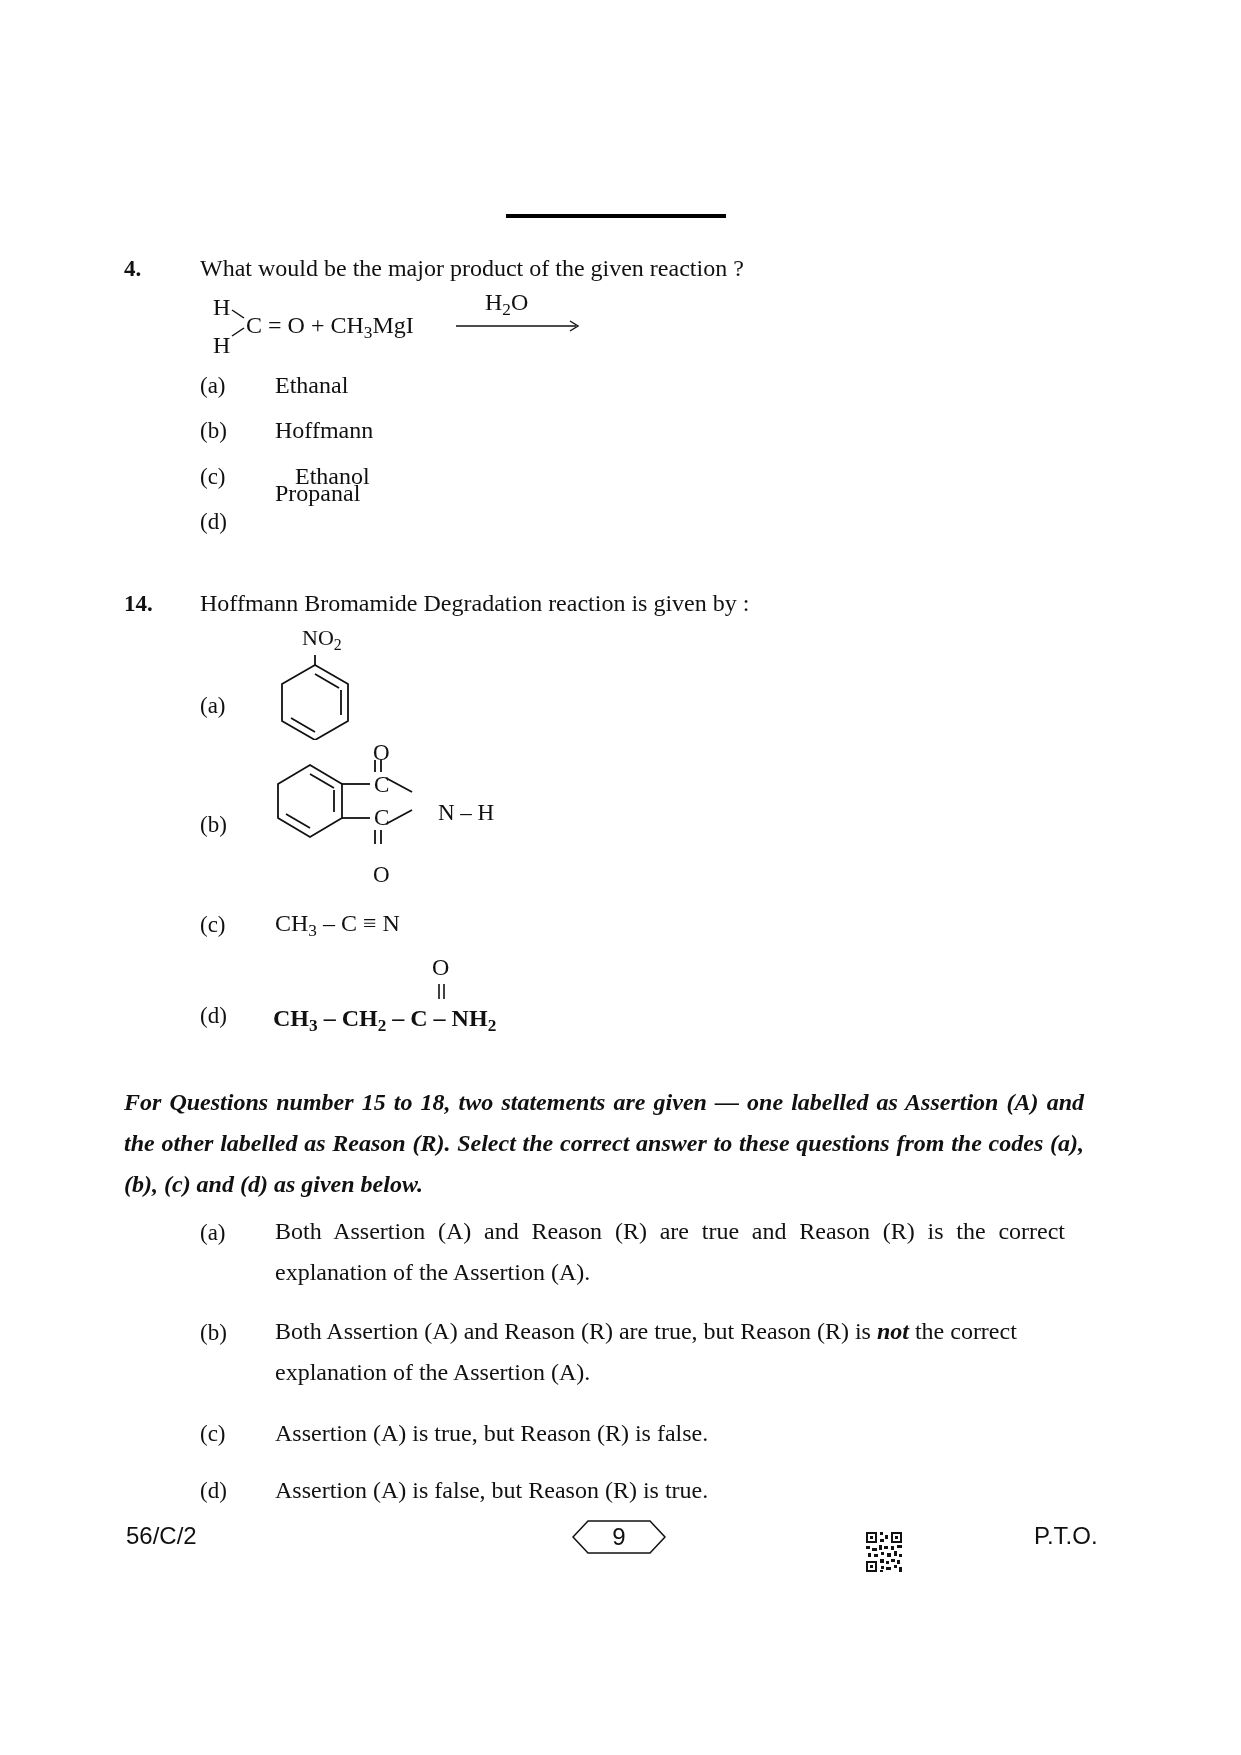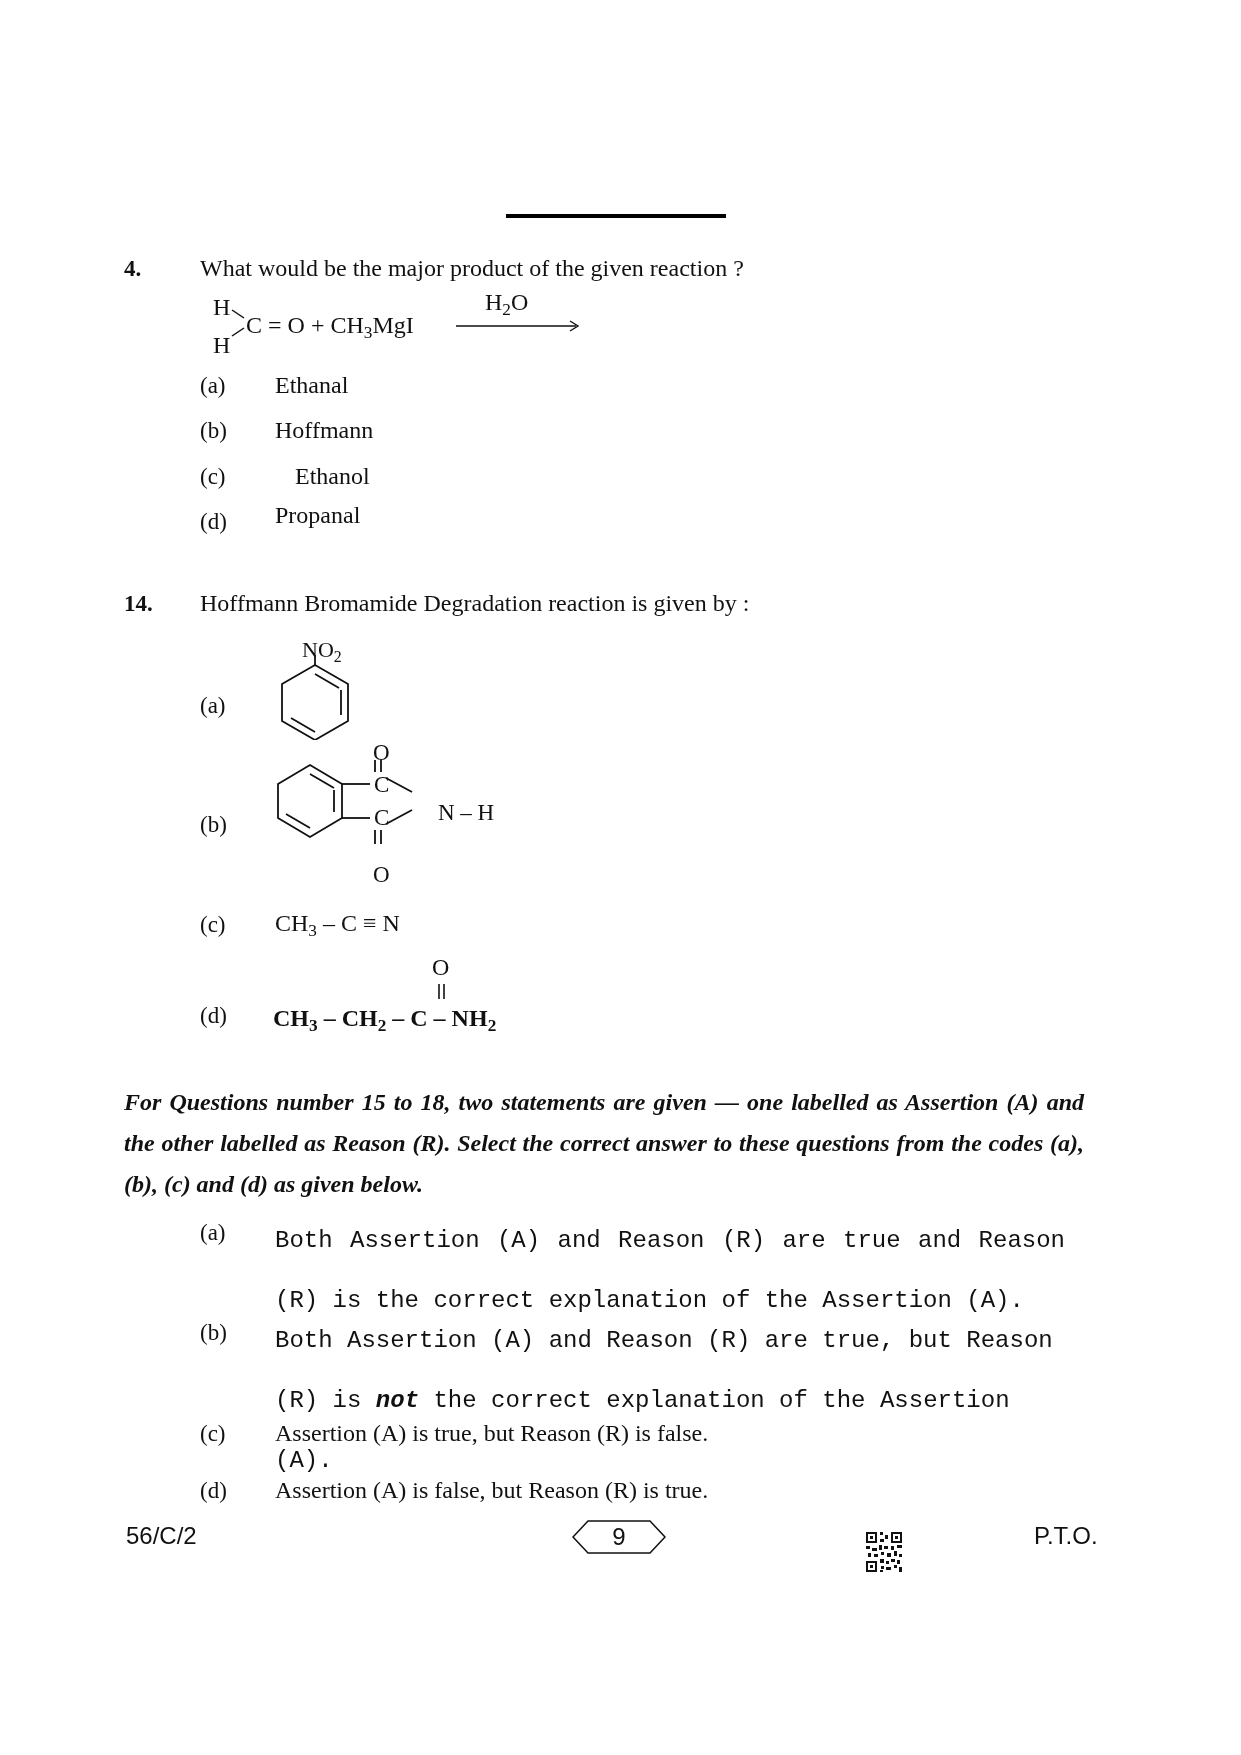--- a/index.html
+++ b/index.html
@@ -15,21 +15,21 @@
     .opt-label { font-family: "Liberation Serif", serif; font-size: 23px; }
     .opt-text { font-family: "Liberation Serif", serif; font-size: 24px; white-space: nowrap; }
     .chem { font-family: "Liberation Serif", serif; font-size: 24px; white-space: nowrap; }
     sub { font-size: 0.72em; vertical-align: -0.3em; line-height: 0; }
     .instr {
       left: 124px; top: 1082px; width: 960px;
       font-family: "Liberation Serif", serif; font-weight: bold; font-style: italic;
       font-size: 24px; line-height: 41px; text-align: justify;
     }
     .ar-text {
-      font-family: Liberation Mono, monospace; font-size: 24px; line-height: 60px; width: 800px;
+      font-family: Liberation Serif, serif; font-size: 24px; line-height: 41px; width: 800px;
     }
     .footer { font-family: "Liberation Sans", sans-serif; font-size: 24px; }
     .pagebox { left: 572px; top: 1520px; width: 94px; height: 34px; }
     .pagebox svg { position: absolute; left: 0; top: 0; }
     .pagenum { position: absolute; left: 0; top: 3px; width: 94px; text-align: center;
       font-family: "Liberation Sans", sans-serif; font-size: 24px; }
   </style>
 </head>
 <body>
 
@@ -62,32 +62,32 @@
     <div>
       <span class="abs opt-label" style="left:200px; top:418px;">(b)</span>
       <span class="abs opt-text" style="left:275px; top:417px;">Hoffmann</span>
     </div>
     <div>
       <span class="abs opt-label" style="left:200px; top:464px;">(c)</span>
       <span class="abs opt-text" style="left:275px; top:463px;margin-left:20px;">Ethanol</span>
     </div>
     <div>
       <span class="abs opt-label" style="left:200px; top:509px;">(d)</span>
-      <span class="abs opt-text" style="left:275px; top:502px;">Propanal</span>
+      <span class="abs opt-text" style="left:275px; top:480px;">Propanal</span>
     </div>
   </div>
 </div>
 
 <div>
   <div class="abs qnum" style="left:124px; top:591px;">14.</div>
   <div class="abs qtext" style="left:200px; top:590px;">Hoffmann Bromamide Degradation reaction is given by :</div>
 
   <div>
     <span class="abs opt-label" style="left:200px; top:693px;">(a)</span>
-    <span class="abs chem" style="left:302px; top:625px; font-size:22px;margin-top:12px;"><span>NO</span><sub>2</sub></span>
+    <span class="abs chem" style="left:302px; top:625px; font-size:22px;"><span>NO</span><sub>2</sub></span>
     <svg class="abs" style="left:270px; top:655px;" width="90" height="85">
       <g fill="none" stroke="#111" stroke-width="1.8">
         <line x1="45" y1="0" x2="45" y2="10"></line>
         <polygon points="45,10 78,29 78,66 45,85 12,66 12,29"></polygon>
         <line x1="45" y1="19" x2="69" y2="33"></line>
         <line x1="71" y1="35" x2="71" y2="60"></line>
         <line x1="21" y1="63" x2="45" y2="77"></line>
       </g>
     </svg>
   </div>

